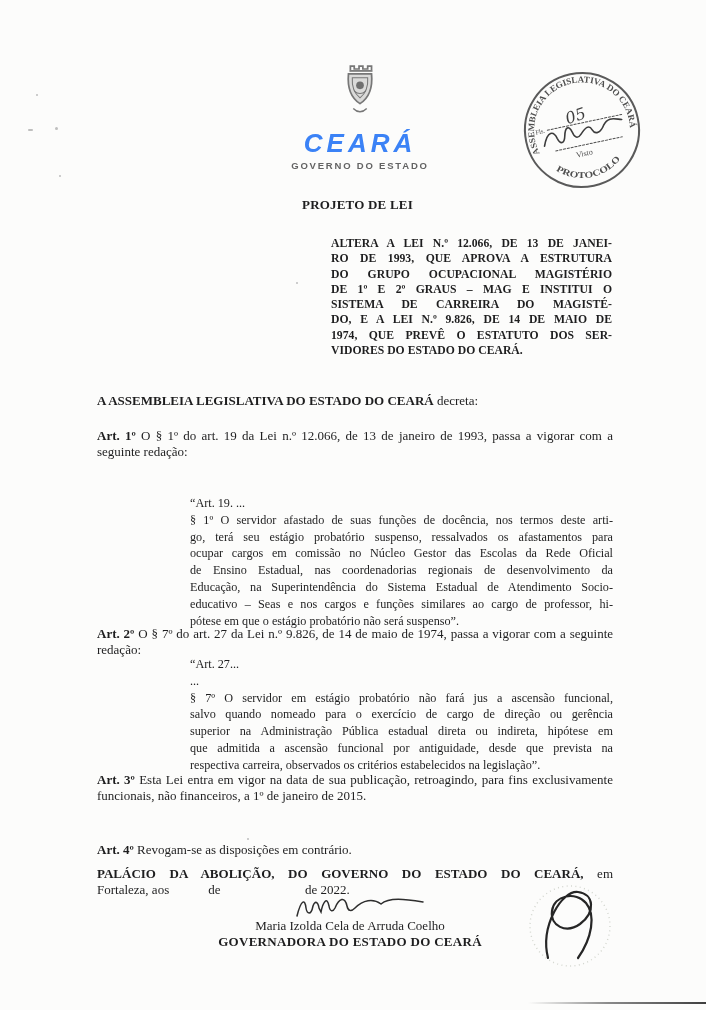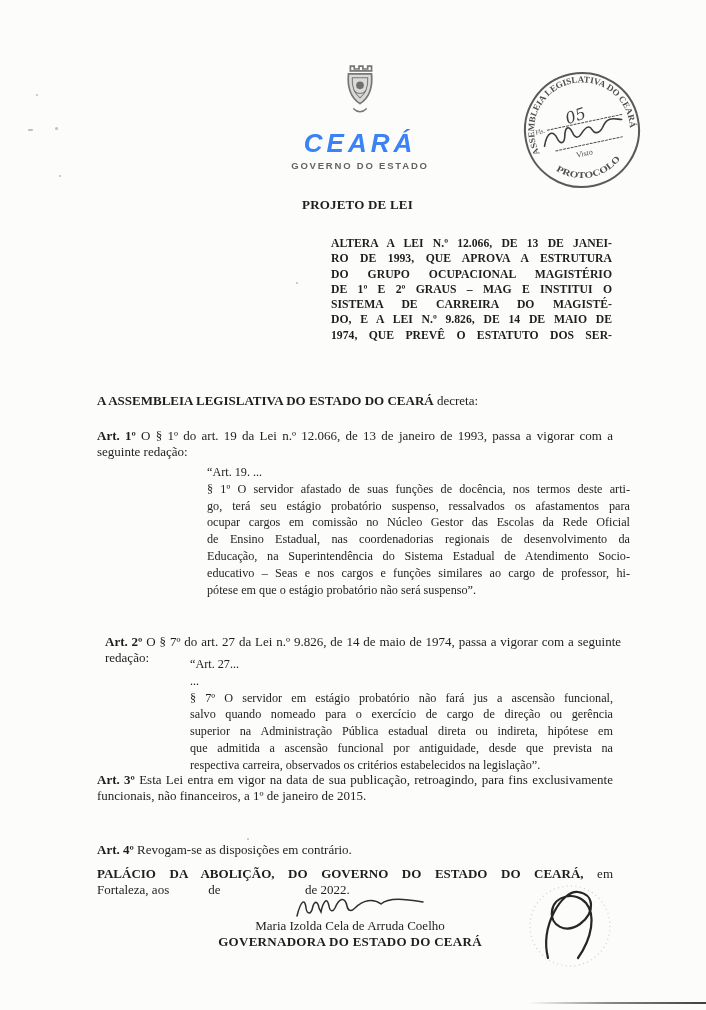--- a/index.html
+++ b/index.html
@@ -91,40 +91,41 @@
   <div class="ementa">
     <div>
         <div class="jline">ALTERA A LEI N.º 12.066, DE 13 DE JANEI-</div>
         <div class="jline">RO DE 1993, QUE APROVA A ESTRUTURA</div>
         <div class="jline">DO GRUPO OCUPACIONAL MAGISTÉRIO</div>
         <div class="jline">DE 1º E 2º GRAUS – MAG E INSTITUI O</div>
         <div class="jline">SISTEMA DE CARREIRA DO MAGISTÉ-</div>
         <div class="jline">DO, E A LEI N.º 9.826, DE 14 DE MAIO DE</div>
         <div class="jline">1974, QUE PREVÊ O ESTATUTO DOS SER-</div>
       </div>
+    <div class="plain">VIDORES DO ESTADO DO CEARÁ.</div>
   </div>
 
   <p class="bodypar" style="top:393px;margin:0;"><span class="b">A ASSEMBLEIA LEGISLATIVA DO ESTADO DO CEARÁ</span><span> decreta:</span></p>
 
   <p class="bodypar" style="top:428px;margin:0;"><span class="b">Art. 1º</span><span> O § 1º do art. 19 da Lei n.º 12.066, de 13 de janeiro de 1993, passa a vigorar com a seguinte redação:</span></p>
 
-  <div class="quote" style="top:464px;margin-left:17px;">
+  <div class="quote" style="top:495px;">
     <div class="plain">“Art. 19. ...</div>
     <div>
         <div class="jline">§ 1º O servidor afastado de suas funções de docência, nos termos deste arti-</div>
         <div class="jline">go, terá seu estágio probatório suspenso, ressalvados os afastamentos para</div>
         <div class="jline">ocupar cargos em comissão no Núcleo Gestor das Escolas da Rede Oficial</div>
         <div class="jline">de Ensino Estadual, nas coordenadorias regionais de desenvolvimento da</div>
         <div class="jline">Educação, na Superintendência do Sistema Estadual de Atendimento Socio-</div>
         <div class="jline">educativo – Seas e nos cargos e funções similares ao cargo de professor, hi-</div>
       </div>
     <div class="plain">pótese em que o estágio probatório não será suspenso”.</div>
   </div>
 
-  <p class="bodypar" style="top:626px;margin:8px;"><span class="b">Art. 2º</span><span> O § 7º do art. 27 da Lei n.º 9.826, de 14 de maio de 1974, passa a vigorar com a seguinte redação:</span></p>
+  <p class="bodypar" style="top:626px;margin:0;"><span class="b">Art. 2º</span><span> O § 7º do art. 27 da Lei n.º 9.826, de 14 de maio de 1974, passa a vigorar com a seguinte redação:</span></p>
 
   <div class="quote" style="top:656px;">
     <div class="plain">“Art. 27...</div>
     <div class="plain">...</div>
     <div>
         <div class="jline">§ 7º O servidor em estágio probatório não fará jus a ascensão funcional,</div>
         <div class="jline">salvo quando nomeado para o exercício de cargo de direção ou gerência</div>
         <div class="jline">superior na Administração Pública estadual direta ou indireta, hipótese em</div>
         <div class="jline">que admitida a ascensão funcional por antiguidade, desde que prevista na</div>
       </div>

